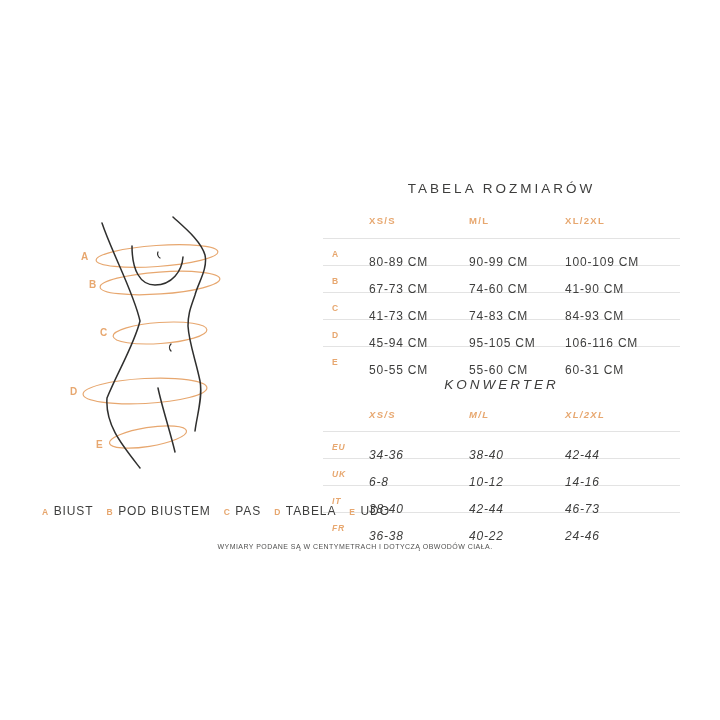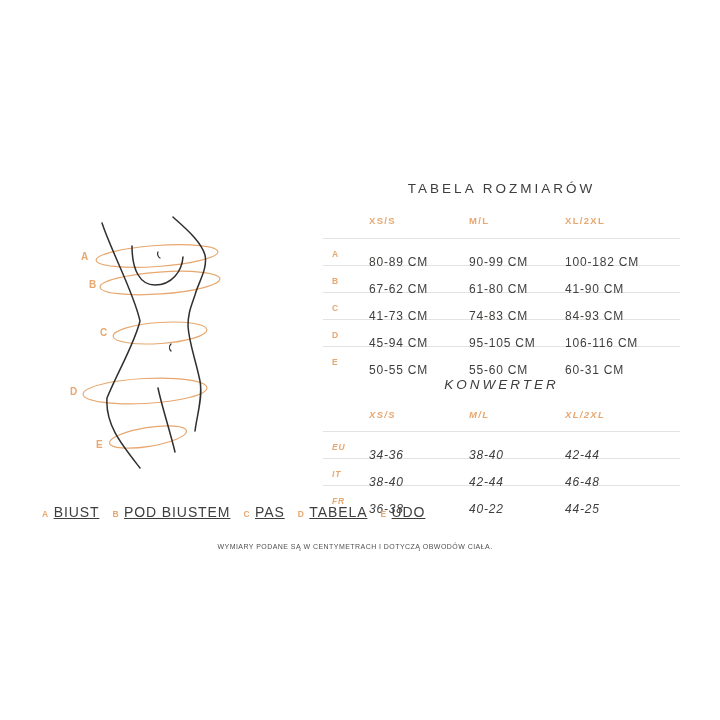--- a/index.html
+++ b/index.html
@@ -91,23 +91,22 @@
   }
   .legend-item { display: flex; gap: 5px; align-items: baseline; }
   .legend-letter {
     color: #e7a76f;
     font-weight: bold;
     font-size: 8.5px;
     letter-spacing: 0.5px;
   }
   .legend-label {
     color: #3e3e3d;
-    font-size: 14px;
+    font-size: 12px;
     letter-spacing: 0.9px;
-    text-decoration: underline;
   }
 
   
   .footnote {
     position: absolute;
     left: 0; right: 10px; top: 543px;
     text-align: center;
     font-size: 7px;
     letter-spacing: 0.45px;
     color: #515150;
@@ -153,26 +152,26 @@
     <div class="grid header">
       <div class="cell rowlabel"></div>
       <div class="cell colhead">XS/S</div>
       <div class="cell colhead">M/L</div>
       <div class="cell colhead">XL/2XL</div>
     </div>
     <div class="grid row">
       <div class="cell rowlabel">A</div>
       <div class="cell value">80-89 CM</div>
       <div class="cell value">90-99 CM</div>
-      <div class="cell value">100-182 CM</div>
+      <div class="cell value">100-109 CM</div>
     </div>
     <div class="grid row">
       <div class="cell rowlabel">B</div>
-      <div class="cell value">67-62 CM</div>
-      <div class="cell value">61-80 CM</div>
+      <div class="cell value">67-73 CM</div>
+      <div class="cell value">74-60 CM</div>
       <div class="cell value">41-90 CM</div>
     </div>
     <div class="grid row">
       <div class="cell rowlabel">C</div>
       <div class="cell value">41-73 CM</div>
       <div class="cell value">74-83 CM</div>
       <div class="cell value">84-93 CM</div>
     </div>
     <div class="grid row">
       <div class="cell rowlabel">D</div>
@@ -196,30 +195,36 @@
       <div class="cell colhead">M/L</div>
       <div class="cell colhead">XL/2XL</div>
     </div>
     <div class="grid row">
       <div class="cell rowlabel">EU</div>
       <div class="cell value">34-36</div>
       <div class="cell value">38-40</div>
       <div class="cell value">42-44</div>
     </div>
     <div class="grid row">
+      <div class="cell rowlabel">UK</div>
+      <div class="cell value">6-8</div>
+      <div class="cell value">10-12</div>
+      <div class="cell value">14-16</div>
+    </div>
+    <div class="grid row">
       <div class="cell rowlabel">IT</div>
       <div class="cell value">38-40</div>
       <div class="cell value">42-44</div>
-      <div class="cell value">46-48</div>
+      <div class="cell value">46-73</div>
     </div>
     <div class="grid row last">
       <div class="cell rowlabel">FR</div>
       <div class="cell value">36-38</div>
       <div class="cell value">40-22</div>
-      <div class="cell value">44-25</div>
+      <div class="cell value">24-46</div>
     </div>
   </section>
 
   <div class="legend">
     <div class="legend-item">
       <span class="legend-letter">A</span>
       <span class="legend-label">BIUST</span>
     </div>
     <div class="legend-item">
       <span class="legend-letter">B</span>

